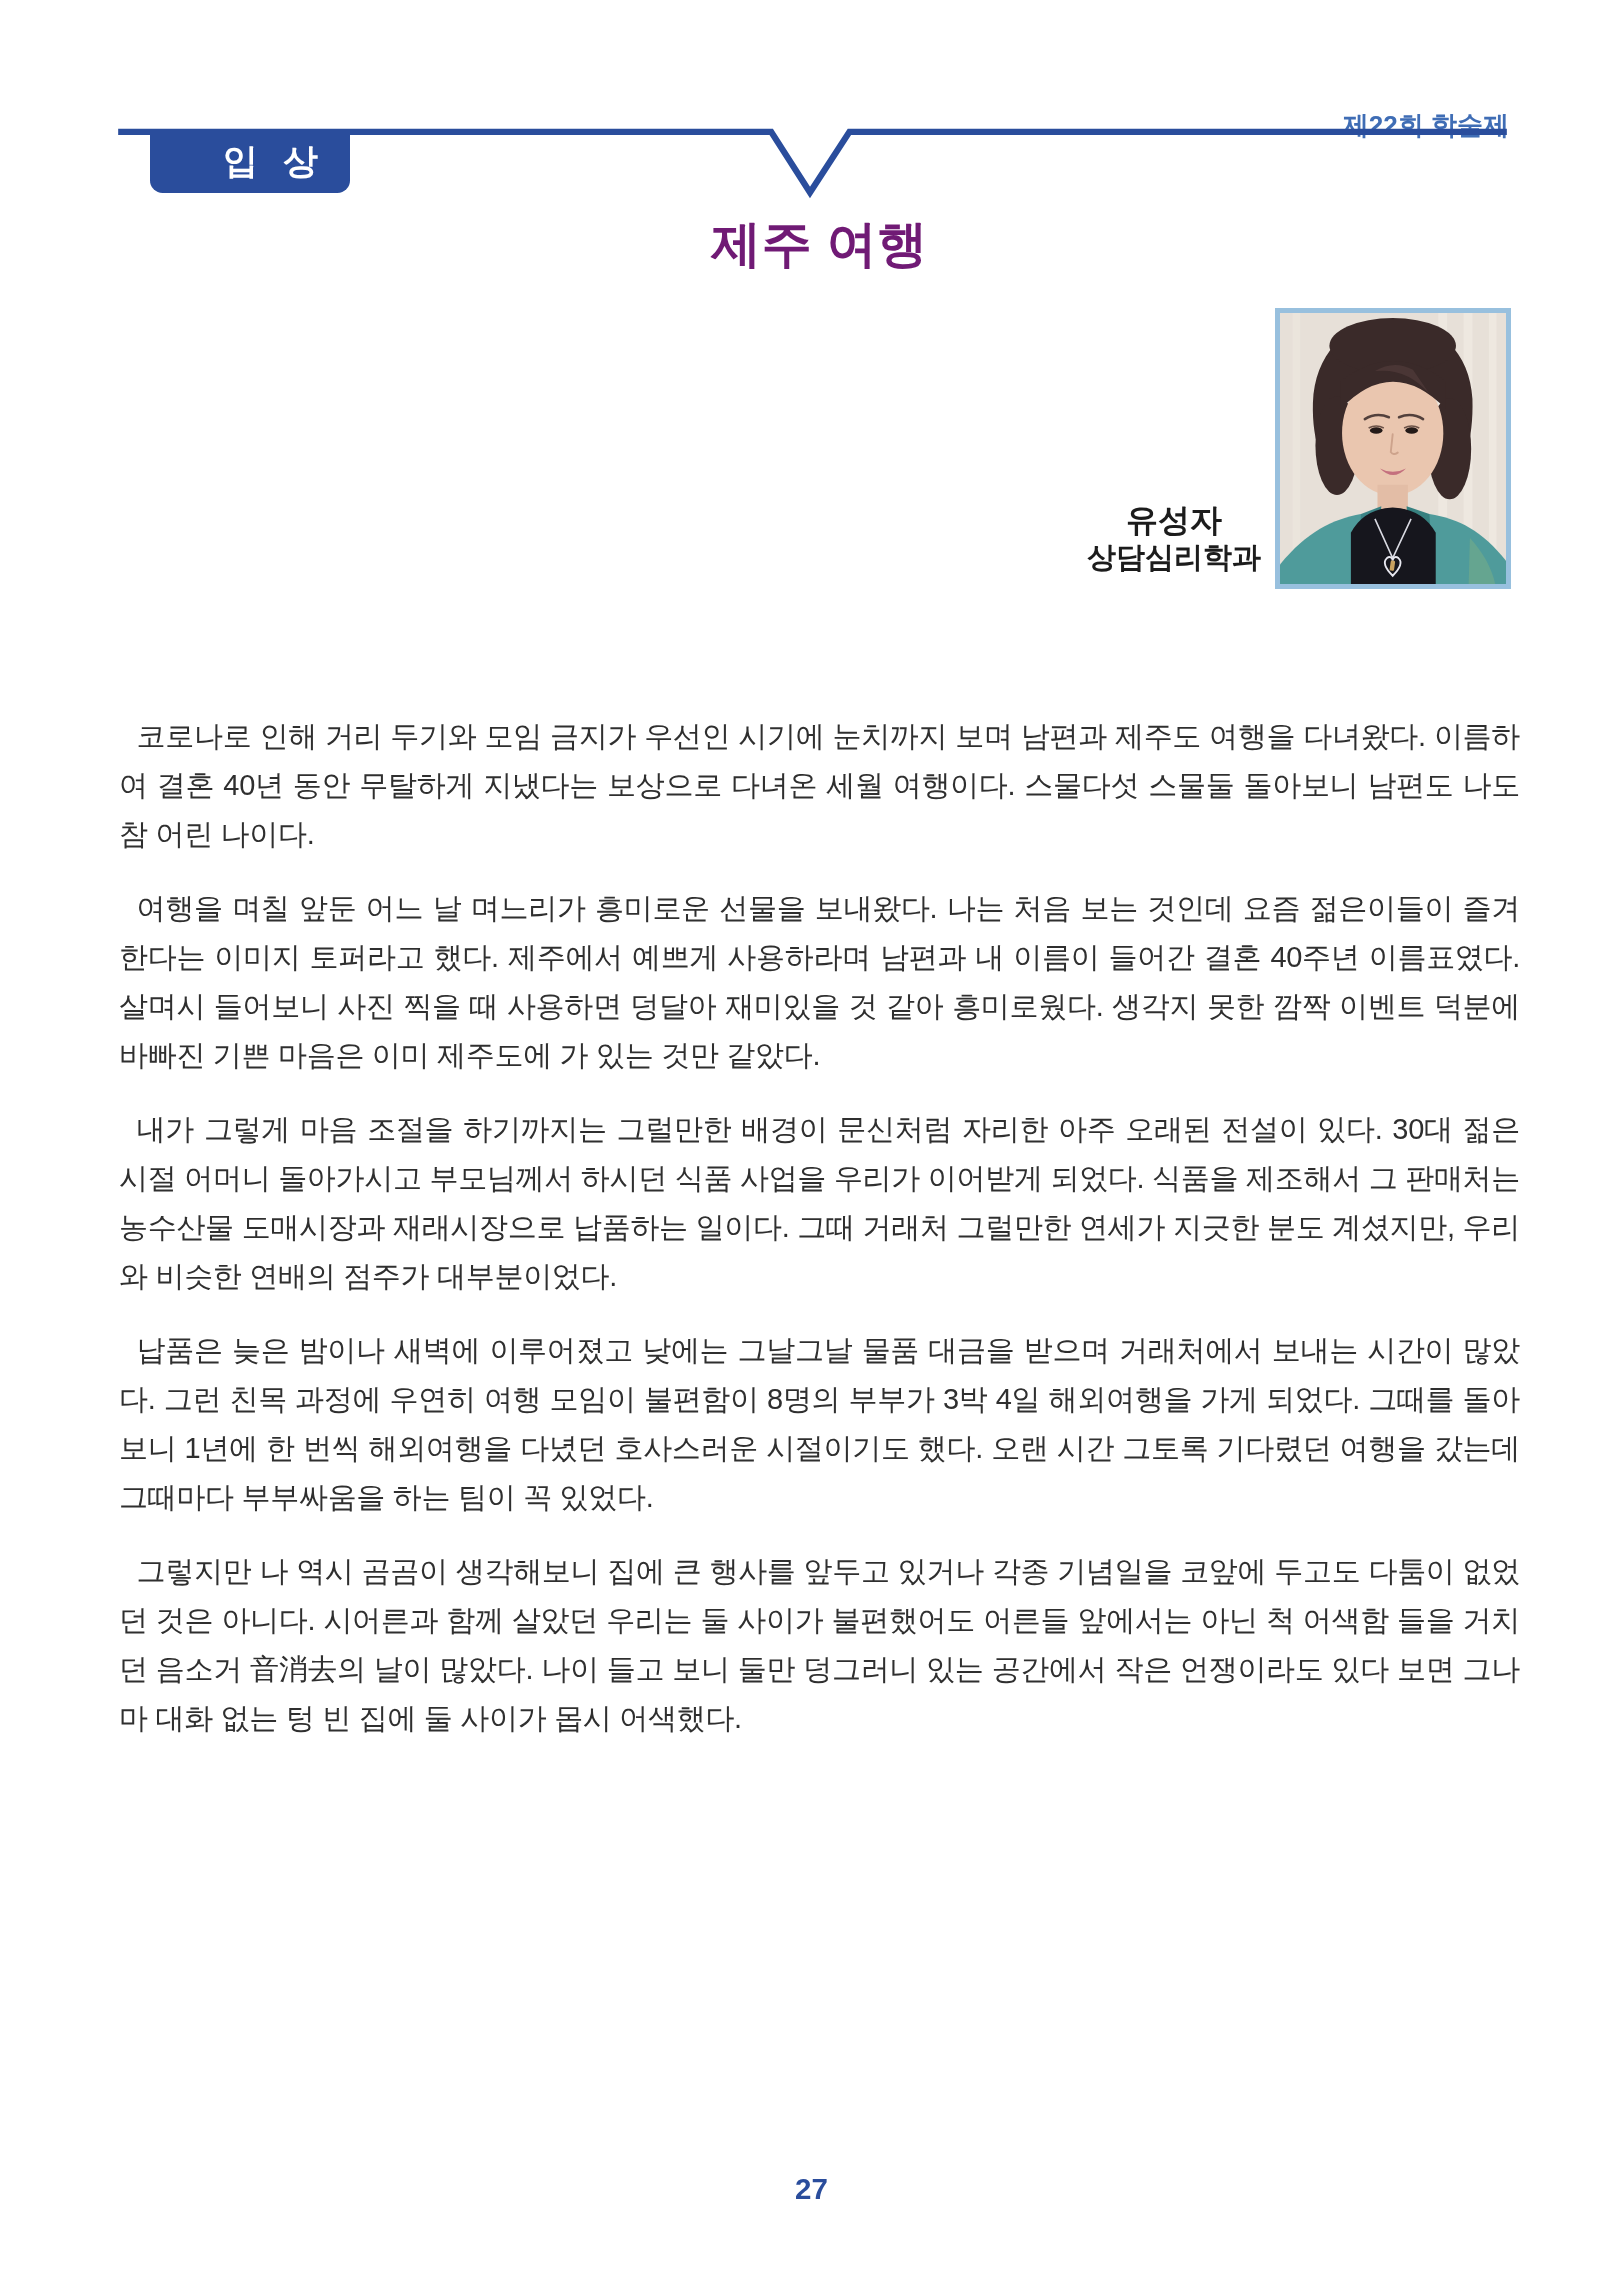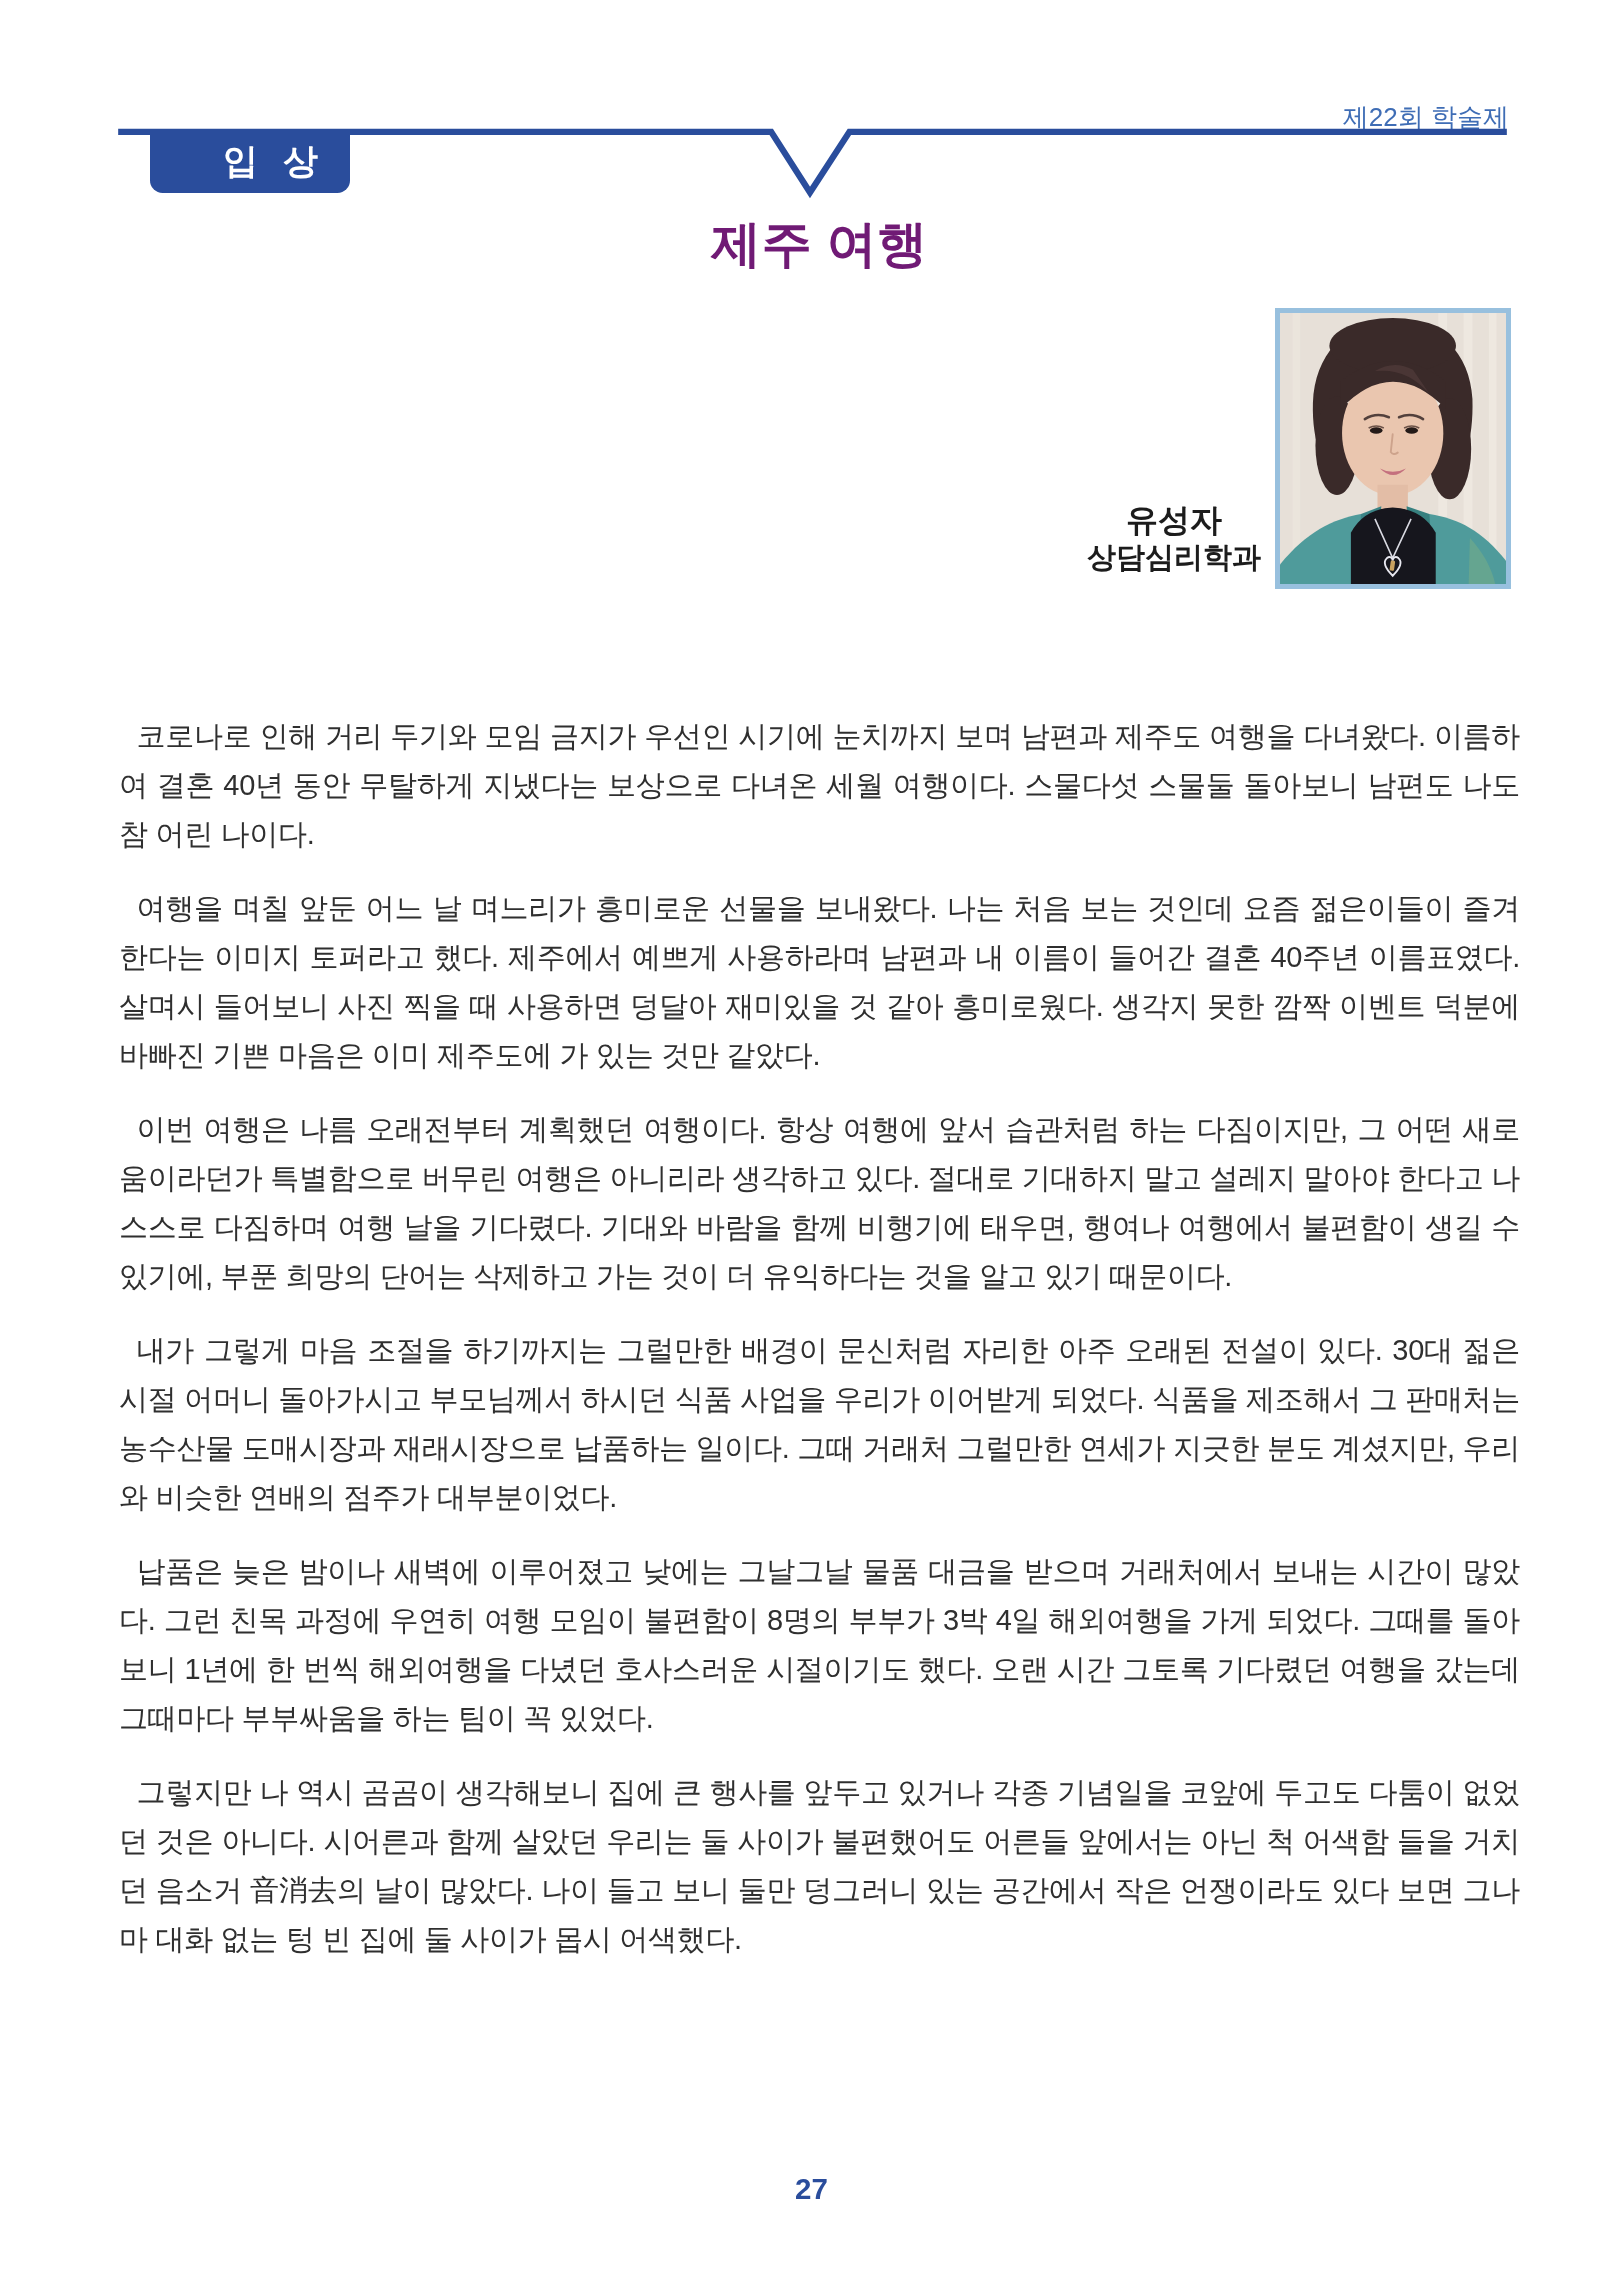--- a/index.html
+++ b/index.html
@@ -7,24 +7,24 @@
   body {
     position: relative;
     background: #ffffff;
     font-family: "Liberation Sans", sans-serif;
     overflow: hidden;
   }
 
   
   .edition-label {
     position: absolute;
-    top: 100px;
+    top: 108px;
     right: 114px;
     font-size: 26px;
-    font-weight: 400;
+    font-weight: 700;
     color: #3f6db5;
     letter-spacing: 0px;
   }
 
   
   .header-rule {
     position: absolute;
     left: 116px;
     top: 128px;
     width: 1393px;
@@ -197,20 +197,19 @@
 </figure>
 
 <div class="author-block">
   <div class="author-name">유성자</div>
   <div class="author-dept">상담심리학과</div>
 </div>
 
 <main class="essay-body">
   <p>코로나로 인해 거리 두기와 모임 금지가 우선인 시기에 눈치까지 보며 남편과 제주도 여행을 다녀왔다. 이름하여 결혼 40년 동안 무탈하게 지냈다는 보상으로 다녀온 세월 여행이다. 스물다섯 스물둘 돌아보니 남편도 나도 참 어린 나이다.</p>
   <p>여행을 며칠 앞둔 어느 날 며느리가 흥미로운 선물을 보내왔다. 나는 처음 보는 것인데 요즘 젊은이들이 즐겨한다는 이미지 토퍼라고 했다. 제주에서 예쁘게 사용하라며 남편과 내 이름이 들어간 결혼 40주년 이름표였다. 살며시 들어보니 사진 찍을 때 사용하면 덩달아 재미있을 것 같아 흥미로웠다. 생각지 못한 깜짝 이벤트 덕분에 바빠진 기쁜 마음은 이미 제주도에 가 있는 것만 같았다.</p>
-  <p>이번 여행은 나름 오래전부터 계획했던 여행이다. 항상 여행에 앞서 습관처럼 하는 다짐이지만, 그 어떤 새로움이라던가 특별함으로 버무린 여행은 아니리라 생각하고 있다. 절대로 기대하지 말고 설레지 말아야 한다고 나 스스로 다짐하며 여행 날을 기다렸다. 기대와 바람을 함께 비행기에 태우면, 행여나 여행에서 불편함이 생길 수 있기에, 부푼 희망의 단어는 삭제하고 가는 것이 더 유익하다는 것을 알고 있기 때문이다.</p>
   <p>내가 그렇게 마음 조절을 하기까지는 그럴만한 배경이 문신처럼 자리한 아주 오래된 전설이 있다. 30대 젊은 시절 어머니 돌아가시고 부모님께서 하시던 식품 사업을 우리가 이어받게 되었다. 식품을 제조해서 그 판매처는 농수산물 도매시장과 재래시장으로 납품하는 일이다. 그때 거래처 그럴만한 연세가 지긋한 분도 계셨지만, 우리와 비슷한 연배의 점주가 대부분이었다.</p>
   <p>납품은 늦은 밤이나 새벽에 이루어졌고 낮에는 그날그날 물품 대금을 받으며 거래처에서 보내는 시간이 많았다. 그런 친목 과정에 우연히 여행 모임이 불편함이 8명의 부부가 3박 4일 해외여행을 가게 되었다. 그때를 돌아보니 1년에 한 번씩 해외여행을 다녔던 호사스러운 시절이기도 했다. 오랜 시간 그토록 기다렸던 여행을 갔는데 그때마다 부부싸움을 하는 팀이 꼭 있었다.</p>
   <p>그렇지만 나 역시 곰곰이 생각해보니 집에 큰 행사를 앞두고 있거나 각종 기념일을 코앞에 두고도 다툼이 없었던 것은 아니다. 시어른과 함께 살았던 우리는 둘 사이가 불편했어도 어른들 앞에서는 아닌 척 어색함 들을 거치던 음소거 音消去의 날이 많았다. 나이 들고 보니 둘만 덩그러니 있는 공간에서 작은 언쟁이라도 있다 보면 그나마 대화 없는 텅 빈 집에 둘 사이가 몹시 어색했다.</p>
 </main>
 
 <div class="page-number">27</div>
 
 
 </body></html>

